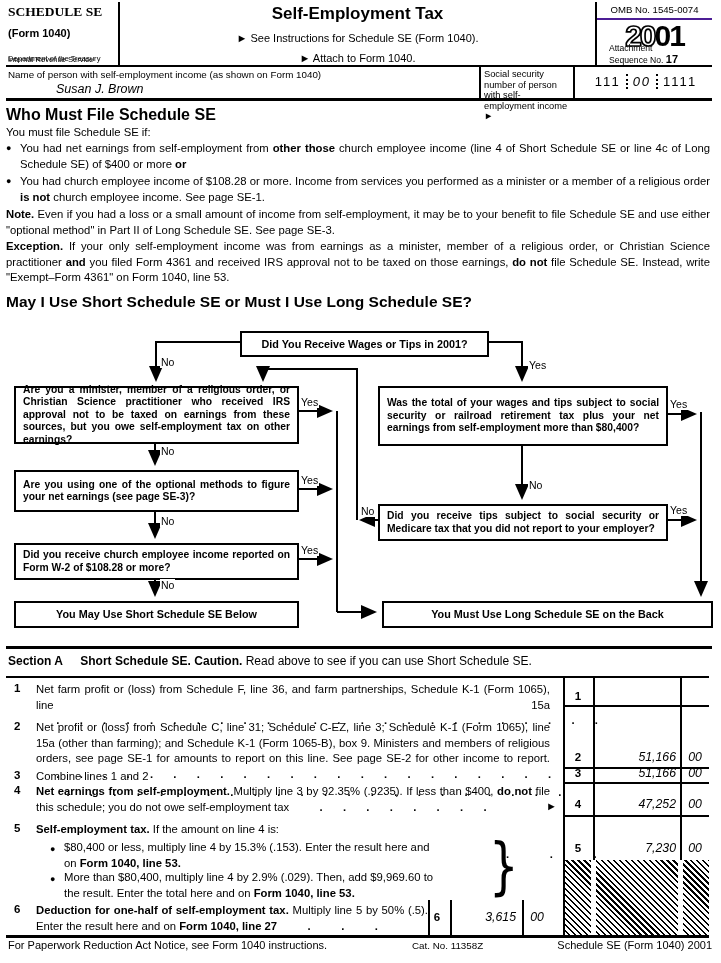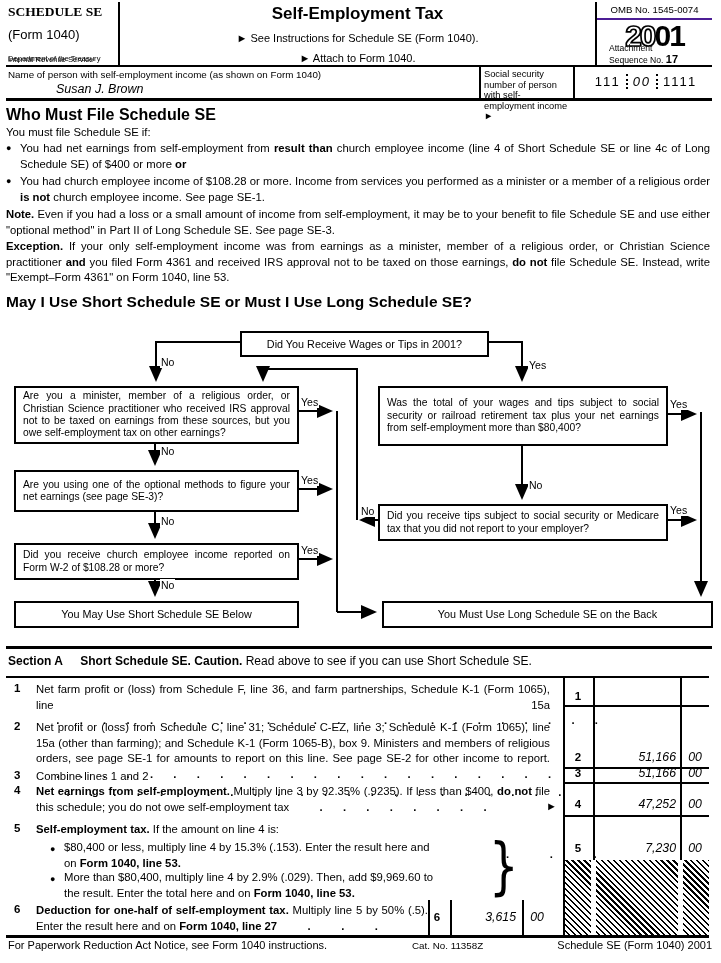--- a/index.html
+++ b/index.html
@@ -9,21 +9,21 @@
   .b{font-weight:bold;}
   .i{font-style:italic;}
   .jt{text-align:justify;}
   
   .hdr-rule{position:absolute;background:#000;}
   .small7{font-size:7.6px;line-height:8.5px;}
   .yr{font-weight:bold;font-size:30px;letter-spacing:-2px;line-height:30px;}
   .yr-o{color:#fff;-webkit-text-stroke:1.7px #000;text-shadow:0 0 1px #000;}
   
   .fbox{position:absolute;border:2px solid #000;display:flex;align-items:center;background:#fff;}
-  .fbox .in{padding:2px 7px;font-size:10.3px;line-height:12.4px;text-align:justify;width:100%;}
+  .fbox .in{padding:2px 7px;font-size:10.3px;line-height:12.4px;text-align:justify;width:100%;font-weight:bold;}
   .cen{justify-content:center;}
   .cen .in{text-align:center;font-size:10.8px;}
   .lbl{position:absolute;font-size:10.5px;background:#fff;padding:0 1px;}
   
   .vl{position:absolute;width:2px;background:#000;}
   .hl{position:absolute;height:2px;background:#000;}
   .drow{position:absolute;left:8px;display:flex;}
   .lnum{width:22px;font-weight:bold;font-size:11.5px;flex:none;}
   .ltext{width:514px;line-height:15.5px;}
   .dots{white-space:pre;word-spacing:7px;}
@@ -35,21 +35,21 @@
   .bul{display:flex;}
   .bul .m{width:14px;flex:none;font-size:9px;padding-top:2px;}
 </style>
 </head>
 <body>
 
 <div class="page">
 
   <div class="abs" style="left:6px;top:2px;width:706px;height:64px;">
     <div class="abs" style="left:2px;top:2px;font-size:13.5px;font-weight:bold;font-family:Liberation Serif, serif;">SCHEDULE SE</div>
-    <div class="abs" style="left:2px;top:25px;font-size:13px;font-weight:normal;">(Form 1040)</div>
+    <div class="abs" style="left:2px;top:25px;font-size:11px;font-weight:bold;">(Form 1040)</div>
     <div class="abs small7" style="left:2px;top:45px;margin-top:8px;">Department of the Treasury</div>
     <div class="abs small7" style="left:2px;top:54px;">Internal Revenue Service</div>
     <div class="hdr-rule" style="left:112px;top:0;width:2px;height:64px;"></div>
     <div class="abs" style="left:114px;top:2px;width:475px;text-align:center;font-size:17px;font-weight:bold;">Self-Employment Tax</div>
     <div class="abs" style="left:114px;top:30px;width:475px;text-align:center;font-size:11px;">► See Instructions for Schedule SE (Form 1040).</div>
     <div class="abs" style="left:114px;top:50px;width:475px;text-align:center;font-size:11px;">► Attach to Form 1040.</div>
     <div class="hdr-rule" style="left:589px;top:0;width:2px;height:64px;"></div>
     <div class="abs" style="left:591px;top:0;width:115px;height:64px;">
       <div style="border-bottom:2px solid #4c1d95;text-align:center;font-size:9.6px;padding:2px 0 3px 0;">OMB No. 1545-0074</div>
       <div class="yr" style="text-align:center;margin-top:1px;"><span class="yr-o">20</span><span>01</span></div>
@@ -73,21 +73,21 @@
       <span>1111</span>
     </div>
   </div>
   <div class="hdr-rule" style="left:6px;top:98px;width:706px;height:2.5px;"></div>
 
   <div class="abs" style="left:6px;top:106px;font-size:16px;font-weight:bold;">Who Must File Schedule SE</div>
   <div class="abs" style="left:6px;top:126px;">You must file Schedule SE if:</div>
 
   <div class="abs bul" style="left:6px;top:141px;width:704px;">
     <span class="m">●</span>
-    <span class="jt" style="line-height:15.5px;"><span>You had net earnings from self-employment from </span><span class="b">result than</span><span> church employee income (line 4 of Short Schedule SE or line 4c of Long Schedule SE) of $400 or more </span><span class="b">or</span></span>
+    <span class="jt" style="line-height:15.5px;"><span>You had net earnings from self-employment from </span><span class="b">other those</span><span> church employee income (line 4 of Short Schedule SE or line 4c of Long Schedule SE) of $400 or more </span><span class="b">or</span></span>
   </div>
   <div class="abs bul" style="left:6px;top:174px;width:704px;">
     <span class="m">●</span>
     <span class="jt" style="line-height:15.5px;"><span>You had church employee income of $108.28 or more. Income from services you performed as a minister or a member of a religious order </span><span class="b">is not</span><span> church employee income. See page SE-1.</span></span>
   </div>
   <div class="abs jt" style="left:6px;top:207px;width:704px;line-height:15.5px;">
     <span class="b">Note.</span><span> Even if you had a loss or a small amount of income from self-employment, it may be to your benefit to file Schedule SE and use either "optional method" in Part II of Long Schedule SE. See page SE-3.</span>
   </div>
   <div class="abs jt" style="left:6px;top:239px;width:704px;line-height:15.5px;">
     <span class="b">Exception.</span><span> If your only self-employment income was from earnings as a minister, member of a religious order, or Christian Science practitioner </span><span class="b">and</span><span> you filed Form 4361 and received IRS approval not to be taxed on those earnings, </span><span class="b">do not</span><span> file Schedule SE. Instead, write "Exempt–Form 4361" on Form 1040, line 53.</span>

